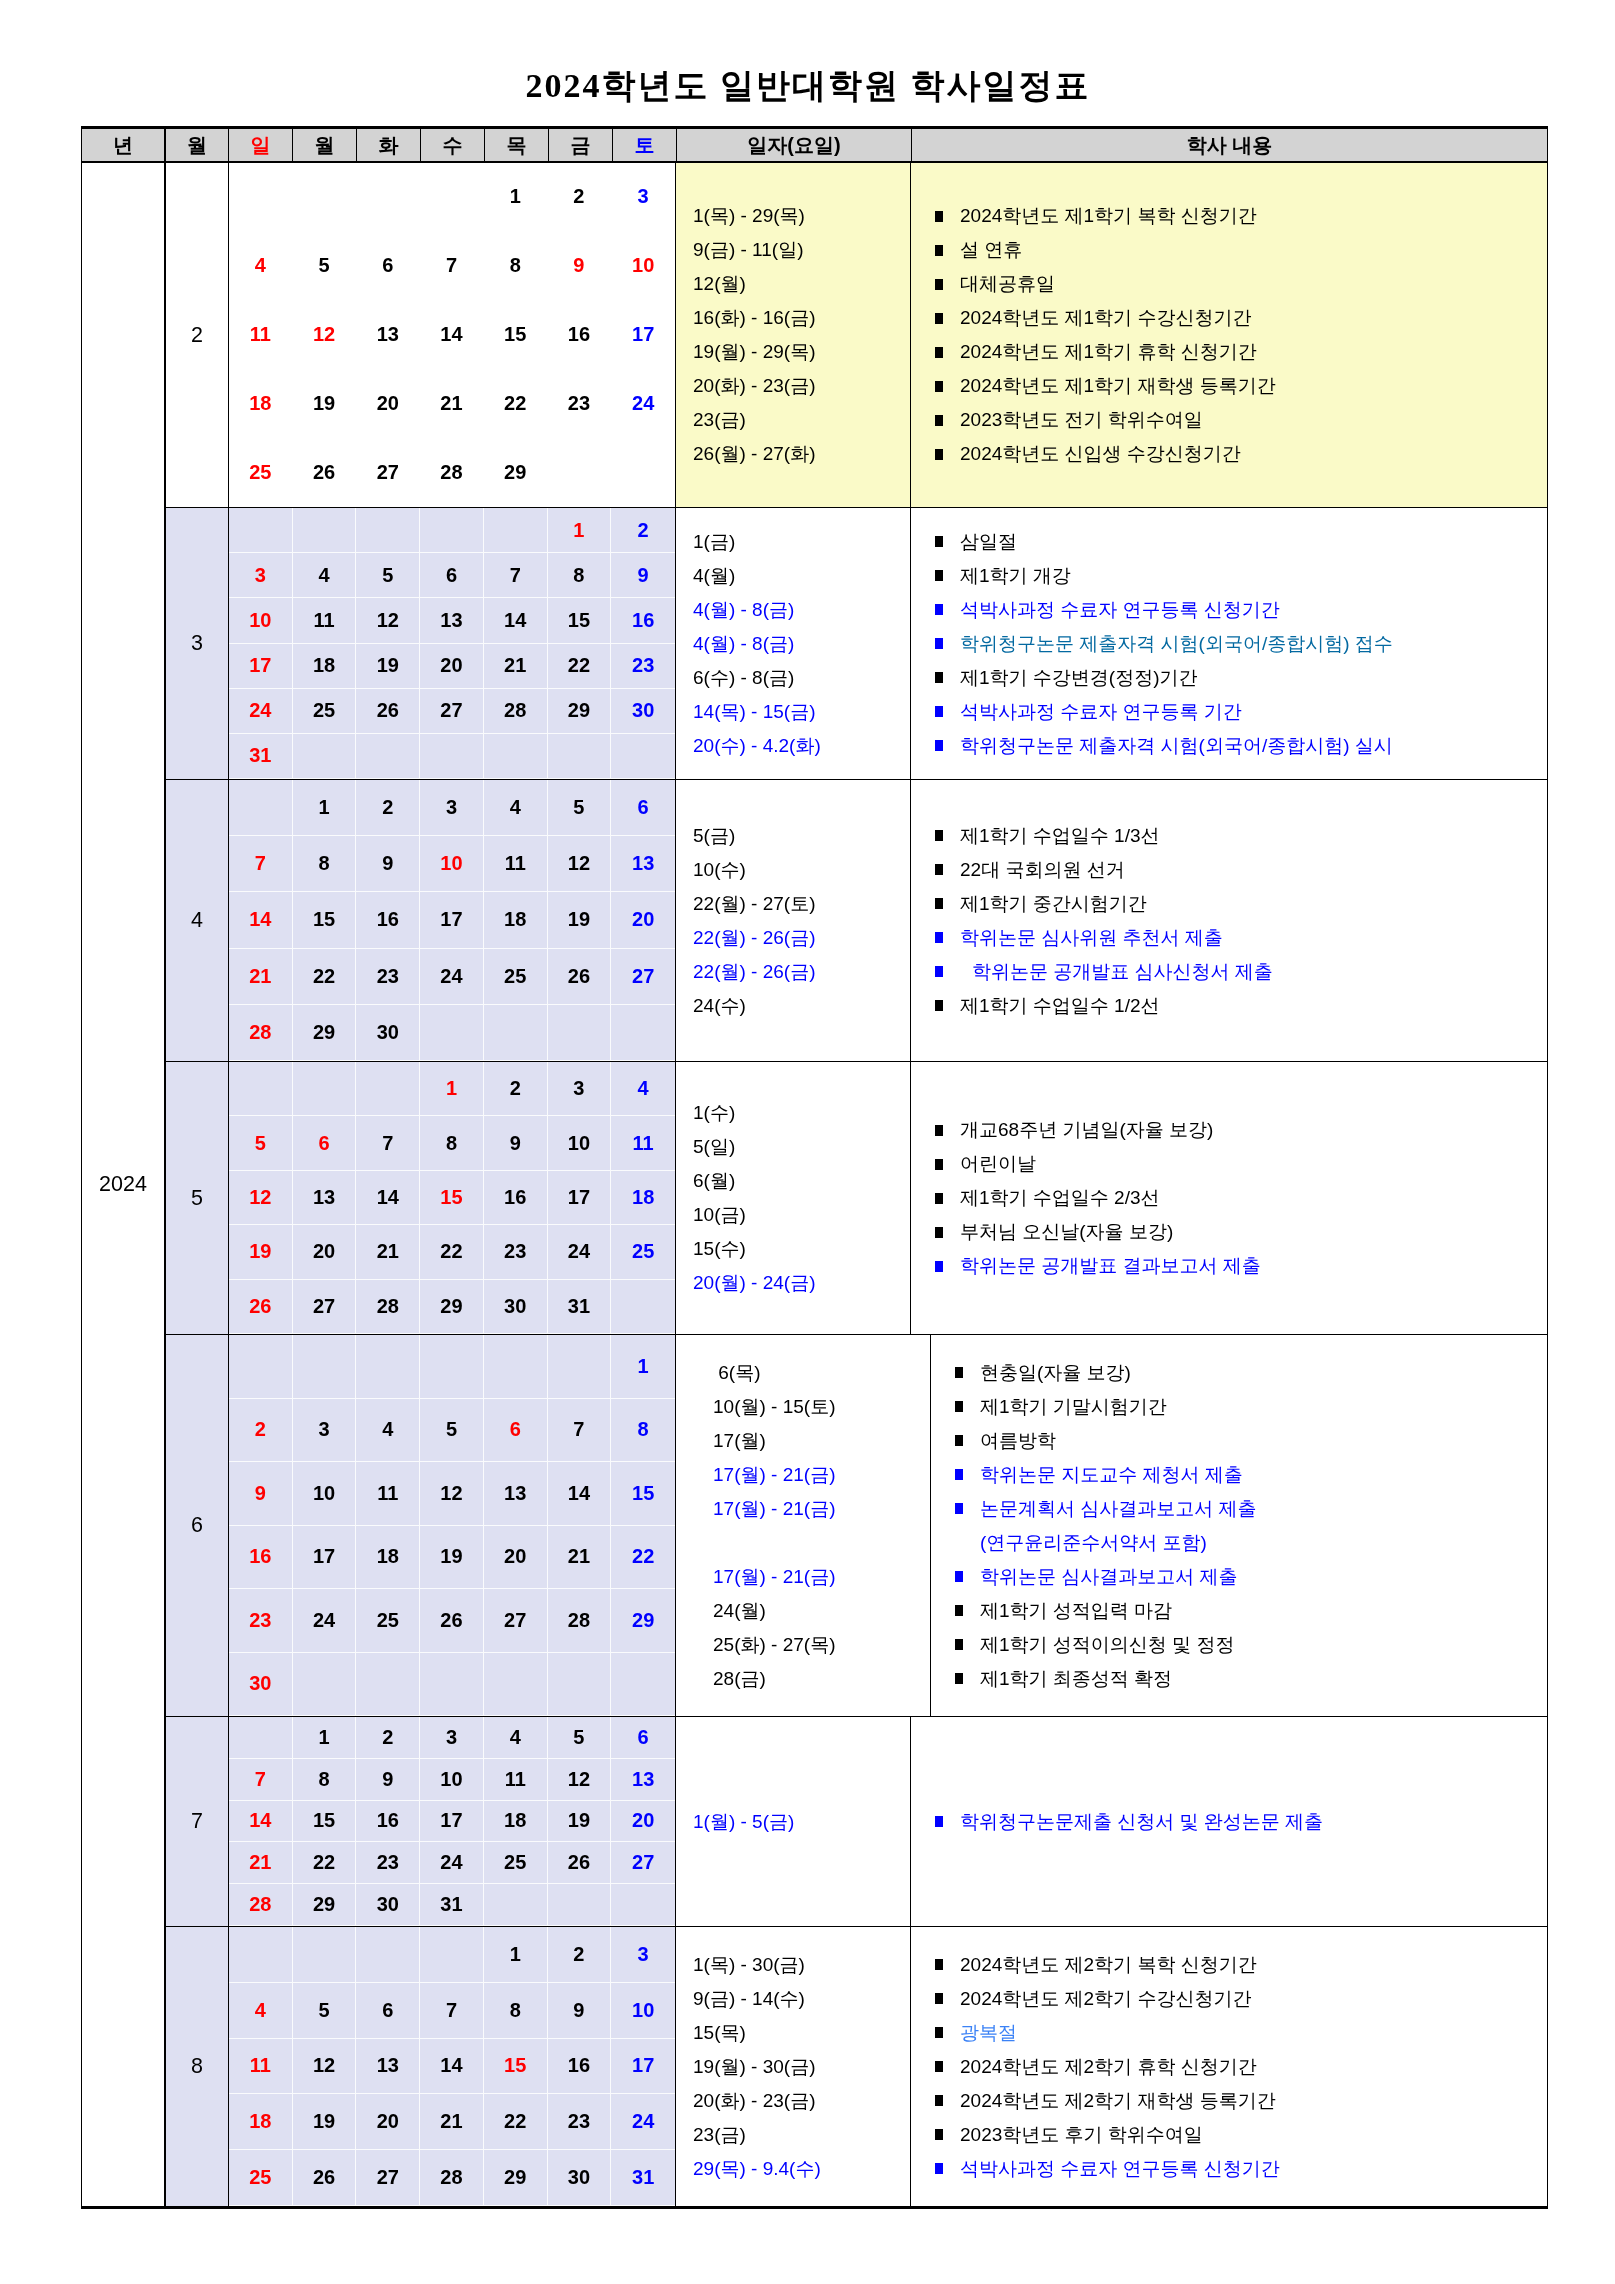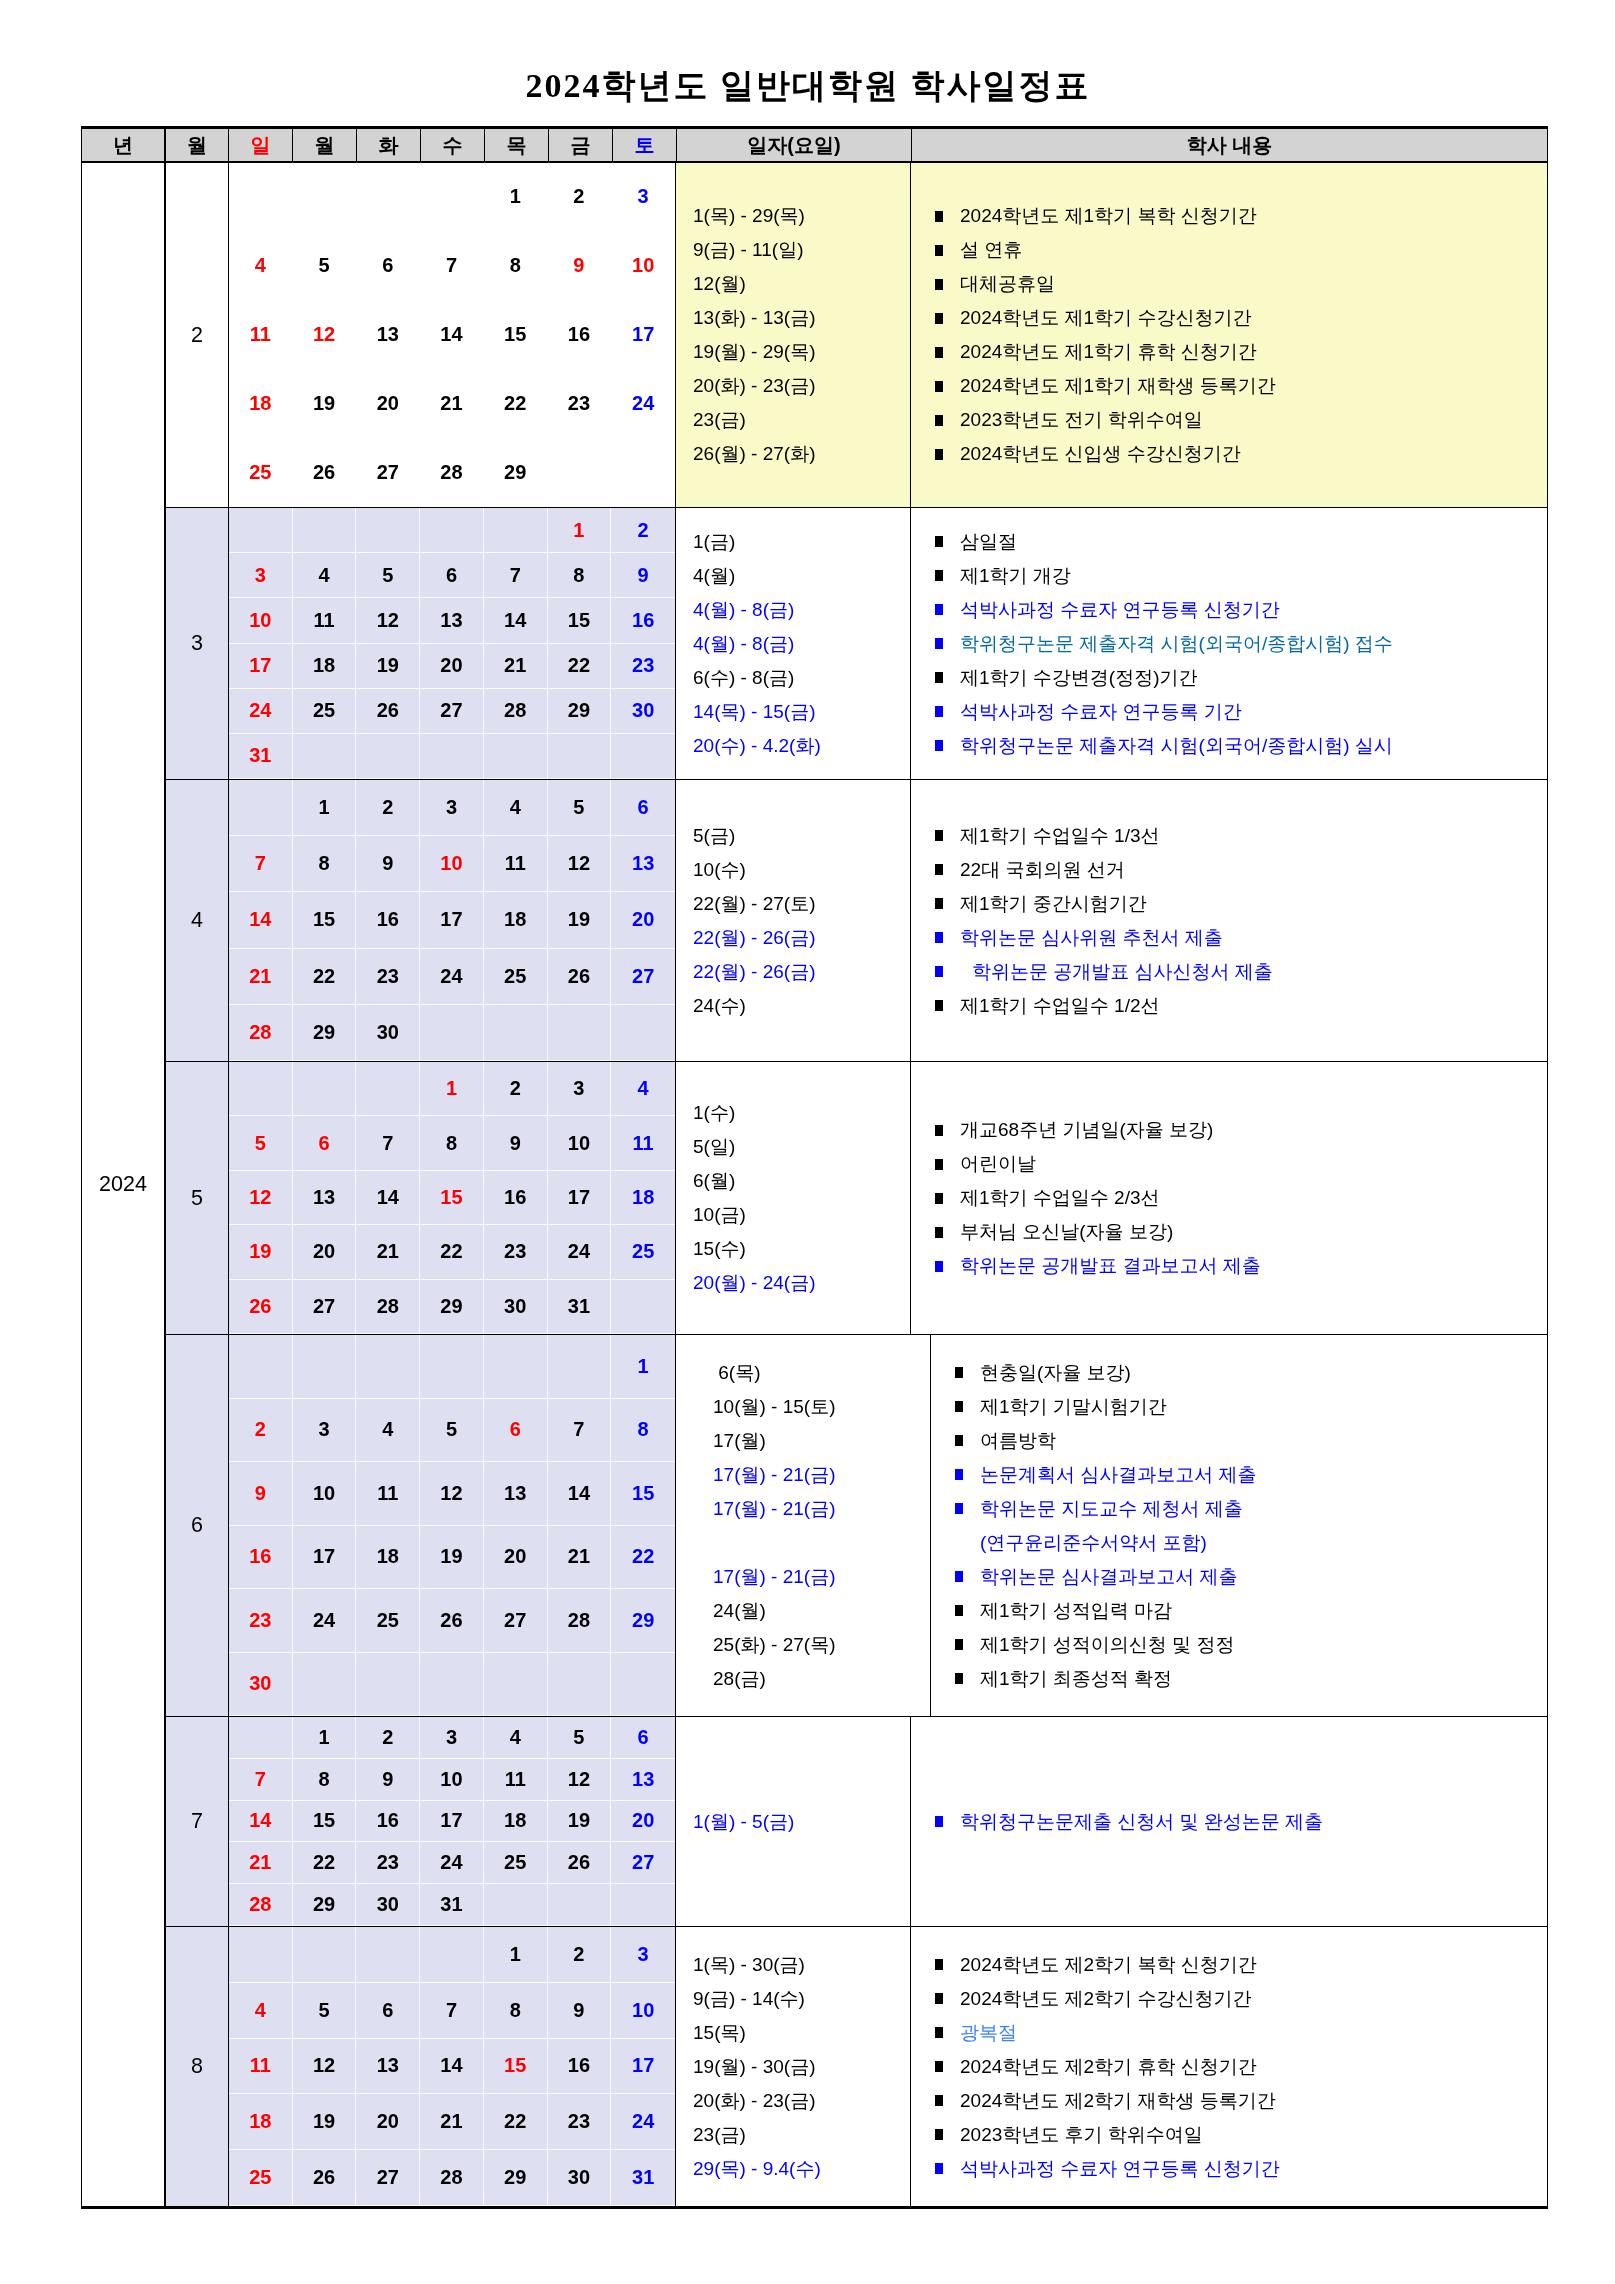--- a/index.html
+++ b/index.html
@@ -129,21 +129,21 @@
             <div class="day" style="color: rgb(0, 0, 0);">27</div>
             <div class="day" style="color: rgb(0, 0, 0);">28</div>
             <div class="day" style="color: rgb(0, 0, 0);">29</div>
             <div class="day"></div>
             <div class="day"></div>
           </div>
           <div class="dates" style="background: rgb(250, 250, 200);">
             <div class="dline" style="color: rgb(0, 0, 0);">1(목) - 29(목)</div>
             <div class="dline" style="color: rgb(0, 0, 0);">9(금) - 11(일)</div>
             <div class="dline" style="color: rgb(0, 0, 0);">12(월)</div>
-            <div class="dline" style="color: rgb(0, 0, 0);">13(화) - 13(금)</div>
+            <div class="dline" style="color: rgb(0, 0, 0);">16(화) - 16(금)</div>
             <div class="dline" style="color: rgb(0, 0, 0);">19(월) - 29(목)</div>
             <div class="dline" style="color: rgb(0, 0, 0);">20(화) - 23(금)</div>
             <div class="dline" style="color: rgb(0, 0, 0);">23(금)</div>
             <div class="dline" style="color: rgb(0, 0, 0);">26(월) - 27(화)</div>
           </div>
           <div class="events" style="background: rgb(250, 250, 200);">
             <div class="eline">
               <span class="bullet" style="background: rgb(0, 0, 0);"></span>
               <span style="color: rgb(0, 0, 0);">2024학년도 제1학기 복학 신청기간</span>
             </div>
@@ -473,25 +473,25 @@
             <div class="eline">
               <span class="bullet" style="background: rgb(0, 0, 0);"></span>
               <span style="color: rgb(0, 0, 0);">제1학기 기말시험기간</span>
             </div>
             <div class="eline">
               <span class="bullet" style="background: rgb(0, 0, 0);"></span>
               <span style="color: rgb(0, 0, 0);">여름방학</span>
             </div>
             <div class="eline">
               <span class="bullet" style="background: rgb(0, 0, 255);"></span>
+              <span style="color: rgb(0, 0, 255);">학위논문 지도교수 제청서 제출</span>
+            </div>
+            <div class="eline">
+              <span class="bullet" style="background: rgb(0, 0, 255);"></span>
               <span style="color: rgb(0, 0, 255);">논문계획서 심사결과보고서 제출</span>
-            </div>
-            <div class="eline">
-              <span class="bullet" style="background: rgb(0, 0, 255);"></span>
-              <span style="color: rgb(0, 0, 255);">학위논문 지도교수 제청서 제출</span>
             </div>
             <div class="eline cont">
               <span style="color: rgb(0, 0, 255);">(연구윤리준수서약서 포함)</span>
             </div>
             <div class="eline">
               <span class="bullet" style="background: rgb(0, 0, 255);"></span>
               <span style="color: rgb(0, 0, 255);">학위논문 심사결과보고서 제출</span>
             </div>
             <div class="eline">
               <span class="bullet" style="background: rgb(0, 0, 0);"></span>

